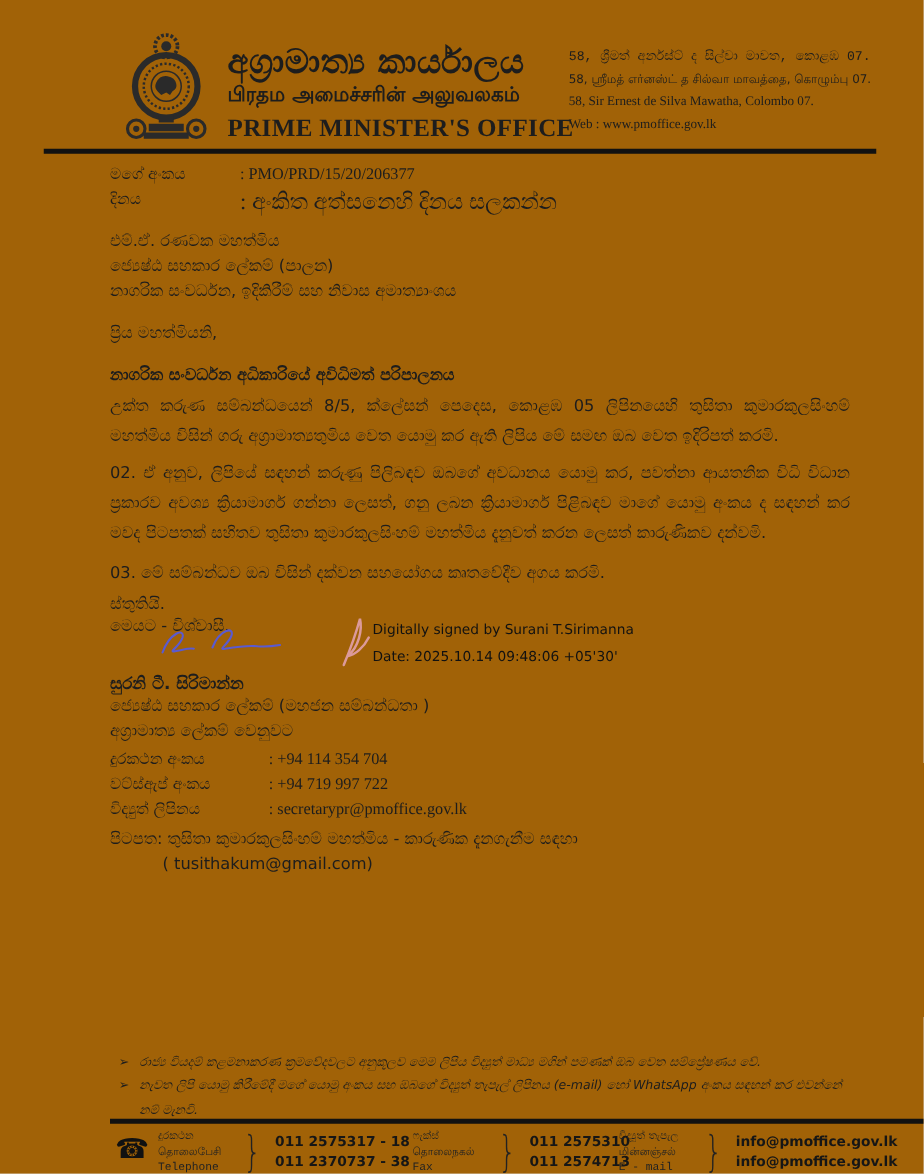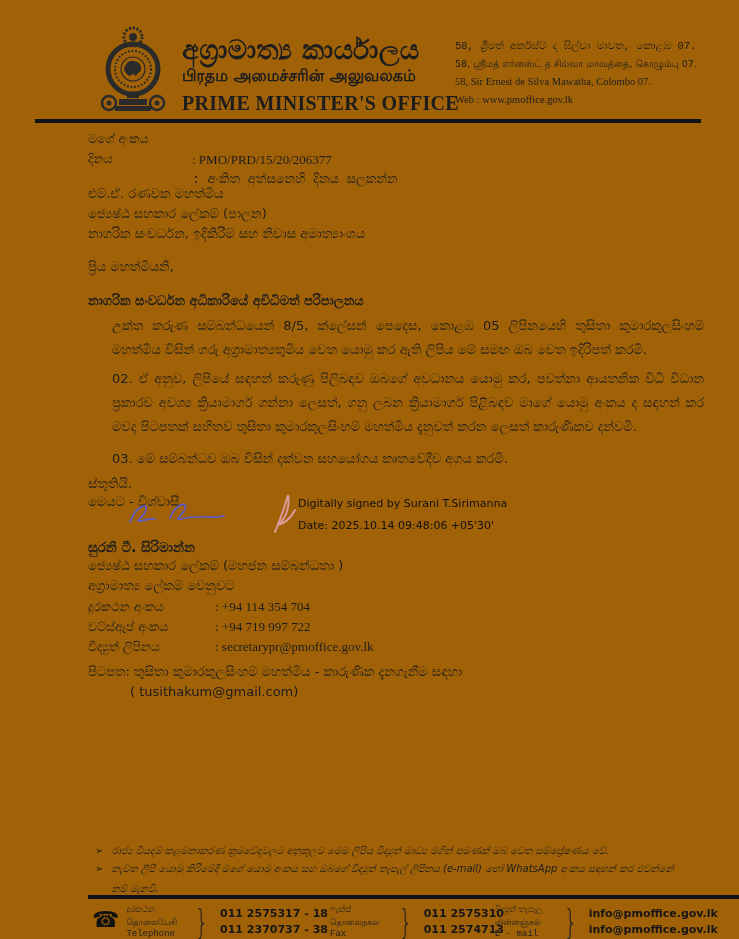--- a/index.html
+++ b/index.html
@@ -15,29 +15,29 @@
   .title-ta{left:182px;top:66px;font-size:16px;font-weight:bold;}
   .title-en{left:182px;top:92px;font-size:20px;font-weight:bold;font-family:"Liberation Serif",serif;letter-spacing:.3px;text-align:right;}
   .addr{left:455px;width:280px;font-size:10.5px;line-height:18px;}
   .addr-si{top:37px;font-family:Liberation Mono, monospace;}
   .addr-ta{top:55px;font-size:9.5px;}
   .addr-en{top:73px;font-family:"Liberation Serif",serif;}
   .addr-web{top:91px;font-family:"Liberation Serif",serif;}
   .rule-top{left:35px;top:119px;width:666px;height:4px;background:#111;}
   
   .ref-label{left:88px;font-size:12.5px;}
-  .ref-value{left:192px;font-size:13px;font-family:"Liberation Serif",serif;margin-top:21px;}
-  .ref-value.si{font-family:Liberation Mono, monospace;font-size:13px;}
+  .ref-value{left:192px;font-size:13px;font-family:"Liberation Serif",serif;}
+  .ref-value.si{font-family:Liberation Serif, serif;font-size:18px;}
   .r1{top:131px;} .r2{top:151px;}
   
   .doc-line{left:88px;font-size:13px;line-height:20px;}
   .recip-1{top:184px;} .recip-2{top:204px;} .recip-3{top:224px;}
   .salutation{top:257px;}
   .subject{top:291px;font-weight:bold;}
-  .para{left:88px;width:592px;font-size:13px;line-height:24px;text-align:justify;margin-left:24px;}
+  .para{left:88px;width:592px;font-size:13px;line-height:24px;text-align:justify;}
   .para-1{top:314px;}
   .para-2{top:367px;}
   .para-3{top:447px;width:600px;text-align:left;}
   .thanks{top:474px;} .faithfully{top:492px;}
   
   .hand-sign{left:122px;top:500px;width:110px;height:32px;}
   .stamp-icon{left:272px;top:492px;width:26px;height:42px;}
   .digisign{left:298px;top:493px;width:320px;font-size:11px;line-height:21.5px;color:#111;}
   .sig-name{top:537px;font-weight:bold;font-size:13.5px;}
   .sig-desig{top:556px;} .sig-behalf{top:576px;}

